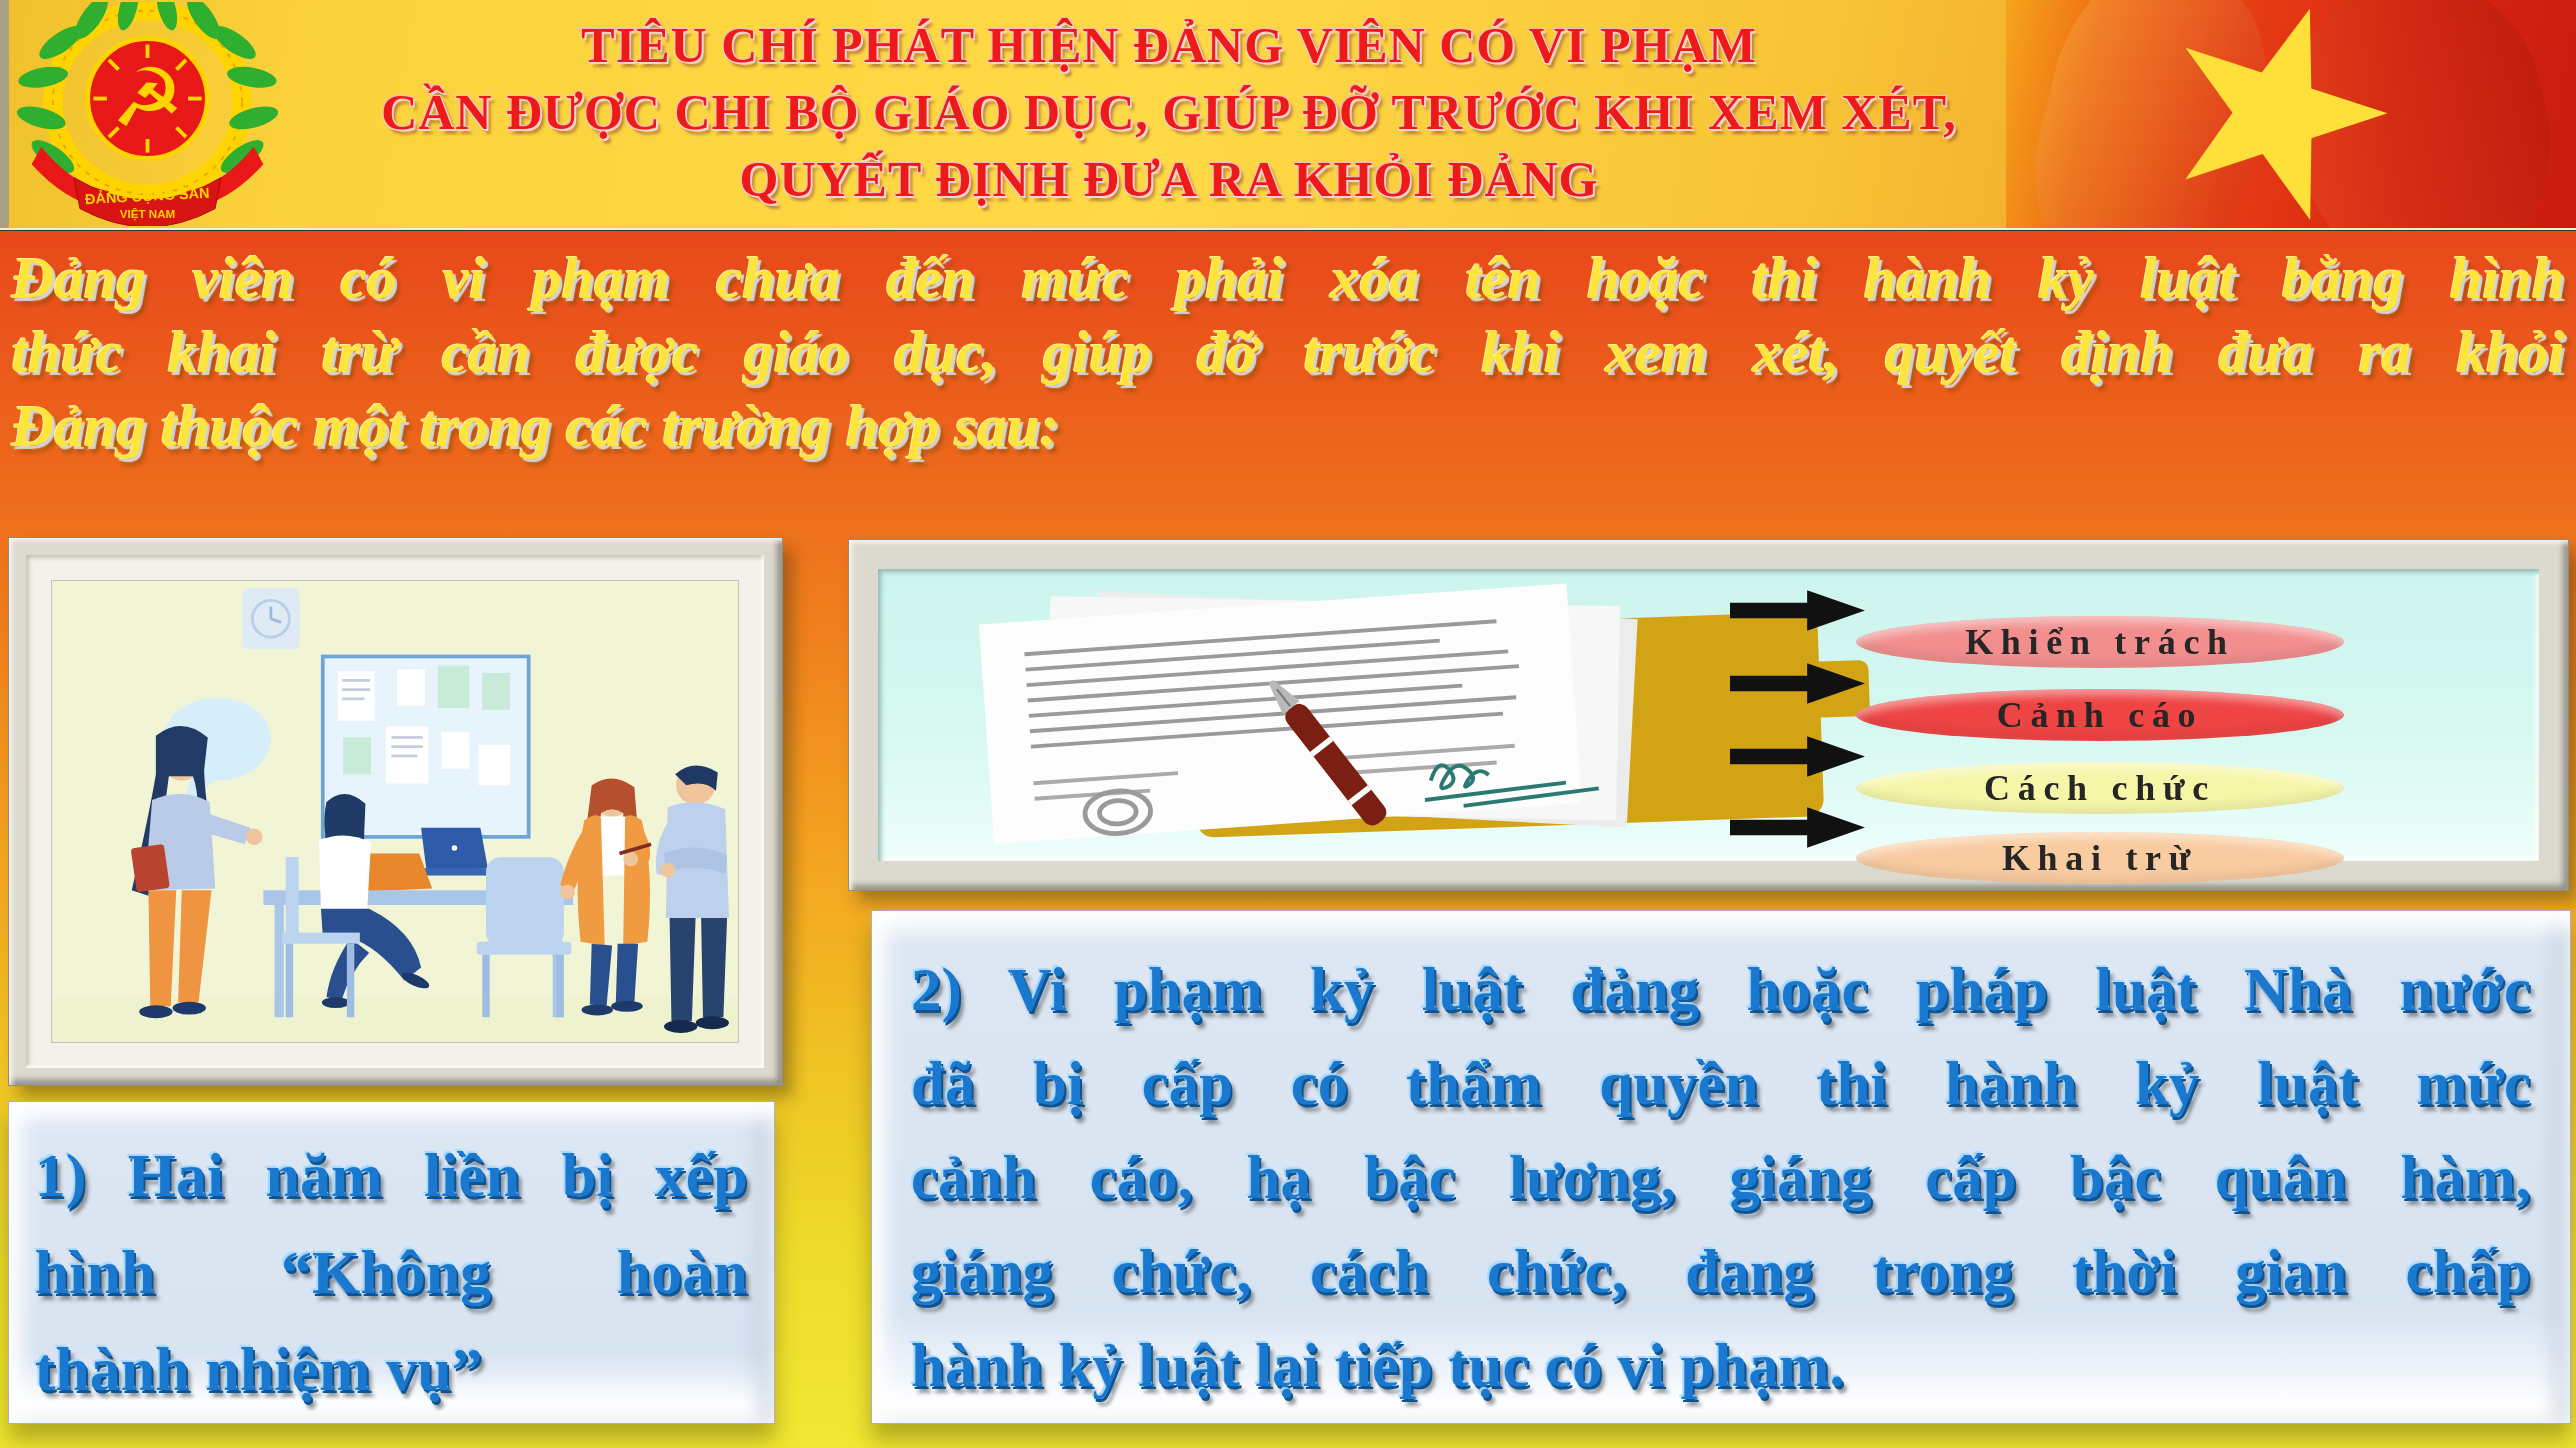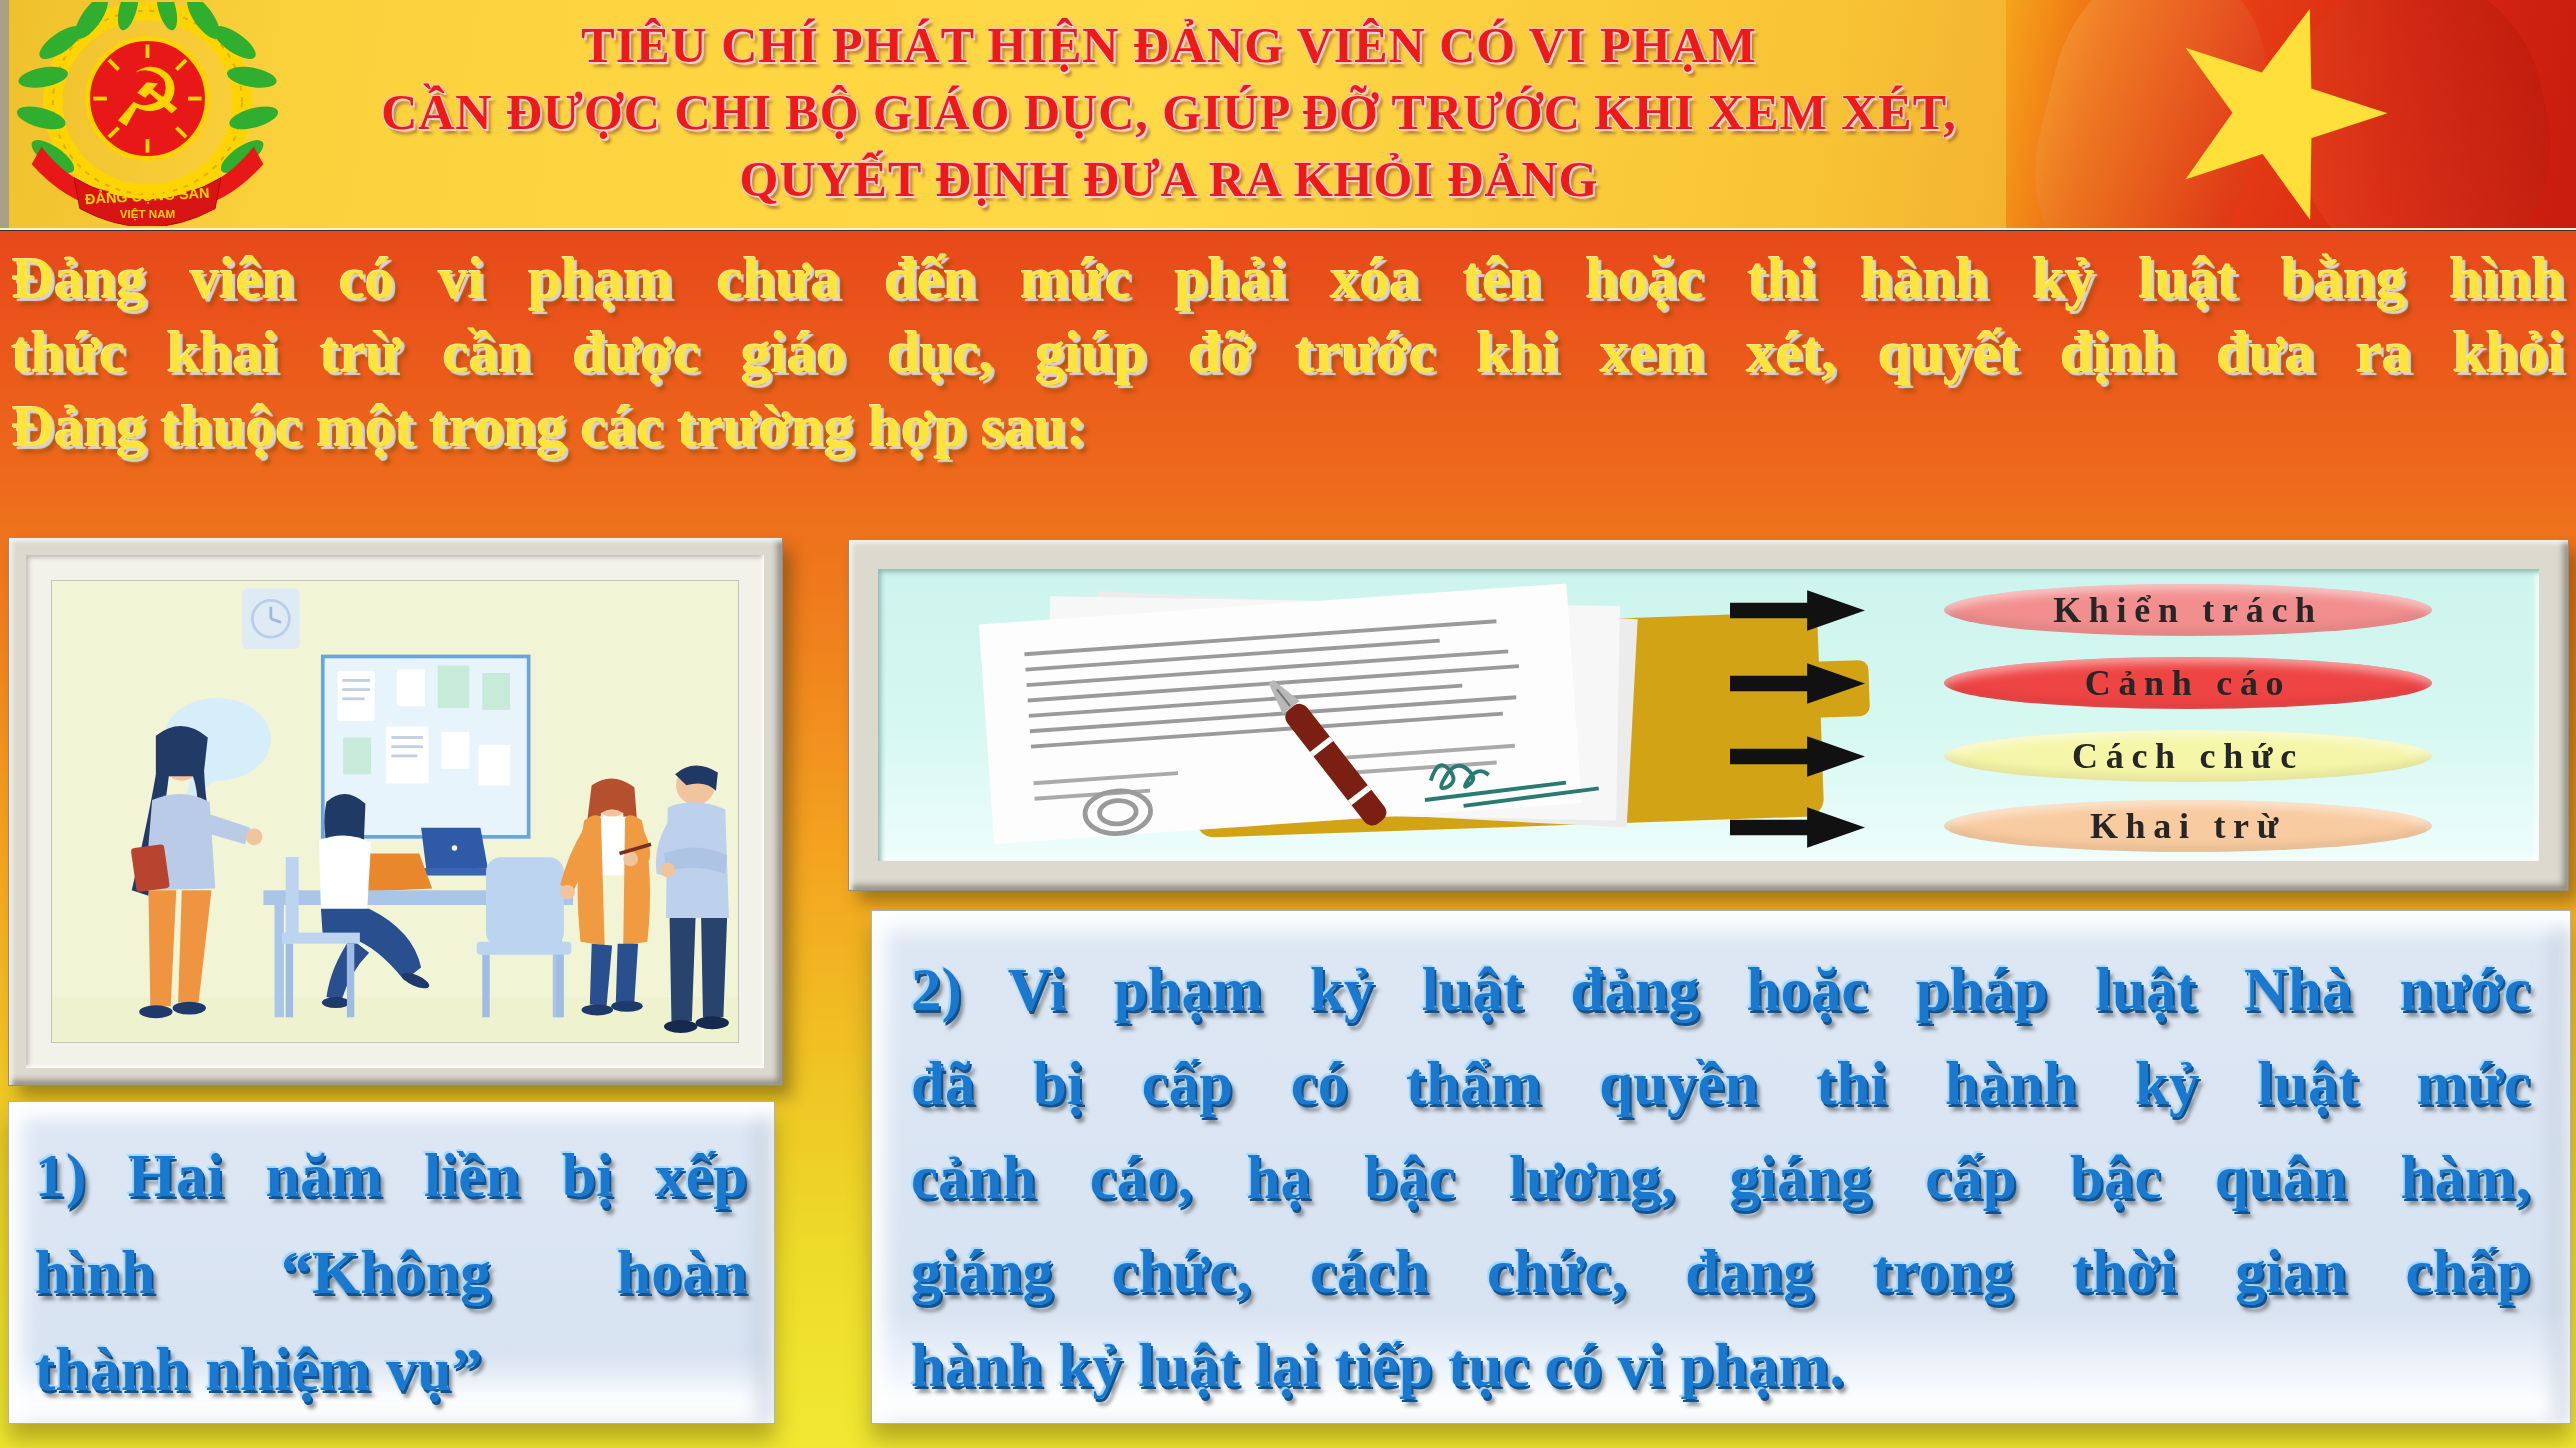--- a/index.html
+++ b/index.html
@@ -33,21 +33,21 @@
   
   .emblem{left:13.5px;top:1.9px;width:267px;height:224px;}
 
   
   .bodybg{
     left:0;top:231px;width:2576px;height:1218px;
     background:linear-gradient(180deg,#e8481a 0%,#ec621b 16%,#f0821d 34%,#f4a520 52%,#efc624 70%,#eddd2a 85%,#f2e832 100%);
   }
 
   
-  .intro{left:11.6px;top:241px;width:2553px;}
+  .intro{left:11.6px;top:241px;width:2553px;font-style:italic;}
   .intro-line{
     display:block;font-size:59px;font-weight:bold;line-height:74px;
     color:#ffe43a;
     text-shadow:-1px -1px 0 #fff0a0,2.9px 2.9px 1px #d3d3d3,5.8px 6.8px 3.9px rgba(120,70,0,.45);
   }
   .just{text-align:justify;text-align-last:justify;}
 
   
   .pframe{
     background:#dcd9cf;border:1px solid #8f8c82;
@@ -68,24 +68,25 @@
     background:linear-gradient(180deg,#cdf4ee 0%,#d6f8f1 55%,#eefefb 100%);
     box-shadow:inset 2.9px 2.9px 5.8px #8fb8b0,inset -2.9px -2.9px 5.8px #ffffff;
   }
   .ill-doc{left:884px;top:576px;width:1024px;height:280px;}
 
   
   .arrow{width:135px;height:41px;}
   .arrow-1{left:1730px;top:590px;} .arrow-2{left:1730px;top:663px;}
   .arrow-3{left:1730px;top:736px;} .arrow-4{left:1730px;top:807px;}
   .oval{
-    left:1944px;width:488px;height:52px;border-radius:50%;
+    left:1856px;width:488px;height:52px;border-radius:50%;
     display:flex;align-items:center;justify-content:center;
     font-size:36px;font-weight:bold;letter-spacing:7.7px;color:#262626;
     box-shadow:inset 0 -5.8px 9.7px rgba(0,0,0,.08),inset 0 5.8px 9.7px rgba(255,255,255,.5);
+    margin-top:32px;
   }
   .oval-1{top:584px;background:#f28e8e;}
   .oval-2{top:657px;background:#ef4444;}
   .oval-3{top:730px;background:#f6f6a8;}
   .oval-4{top:800px;background:#f9cba0;}
 
   
   .panel3d{
     background:linear-gradient(180deg,#f2f6fc 0%,#dde7f4 7%,#d8e3f1 78%,#f2f7fd 92%,#ffffff 100%);
     border:1.9px solid #a8b1c2;

